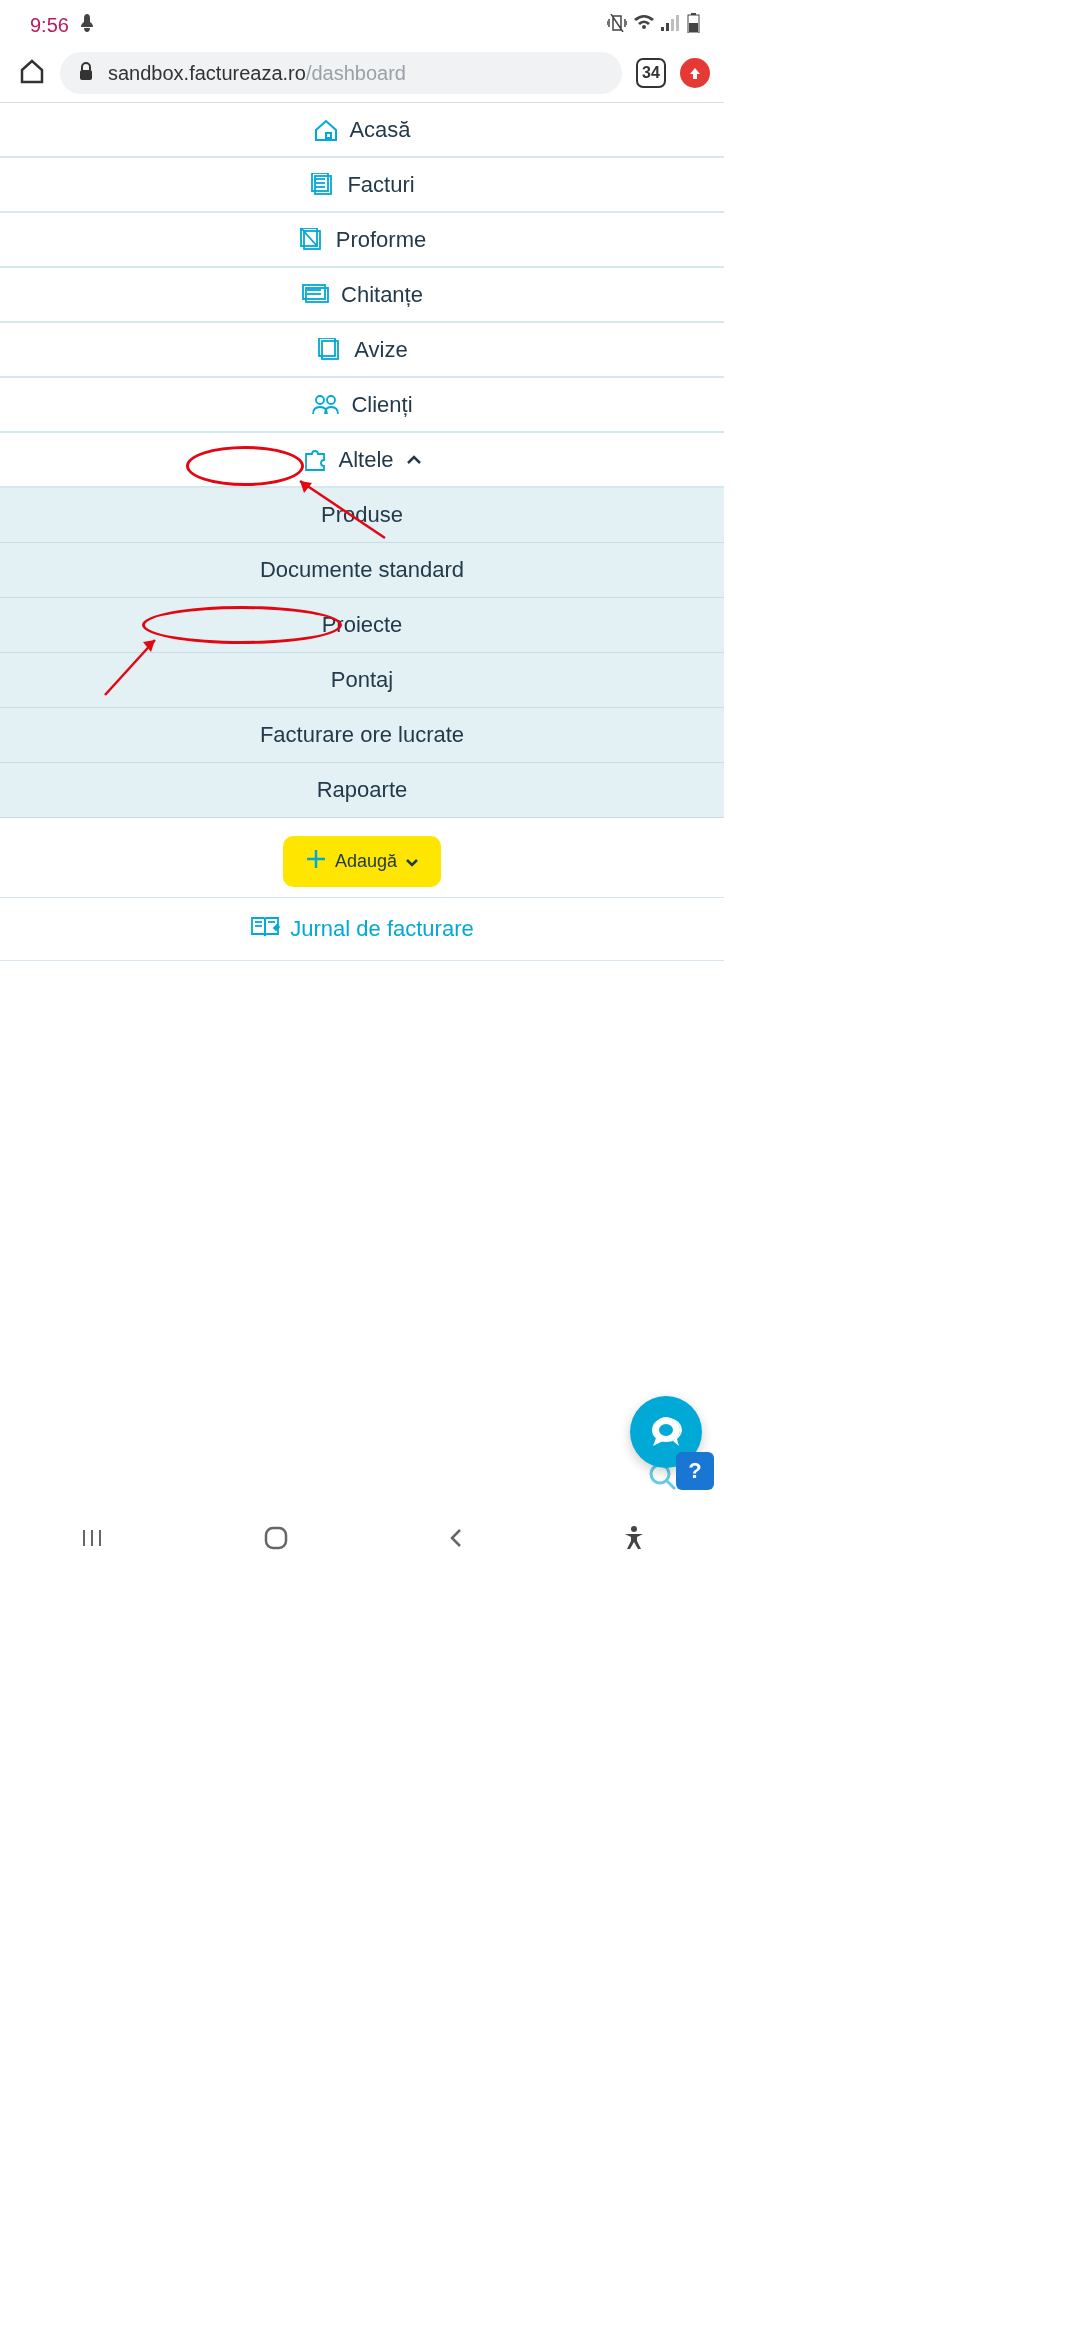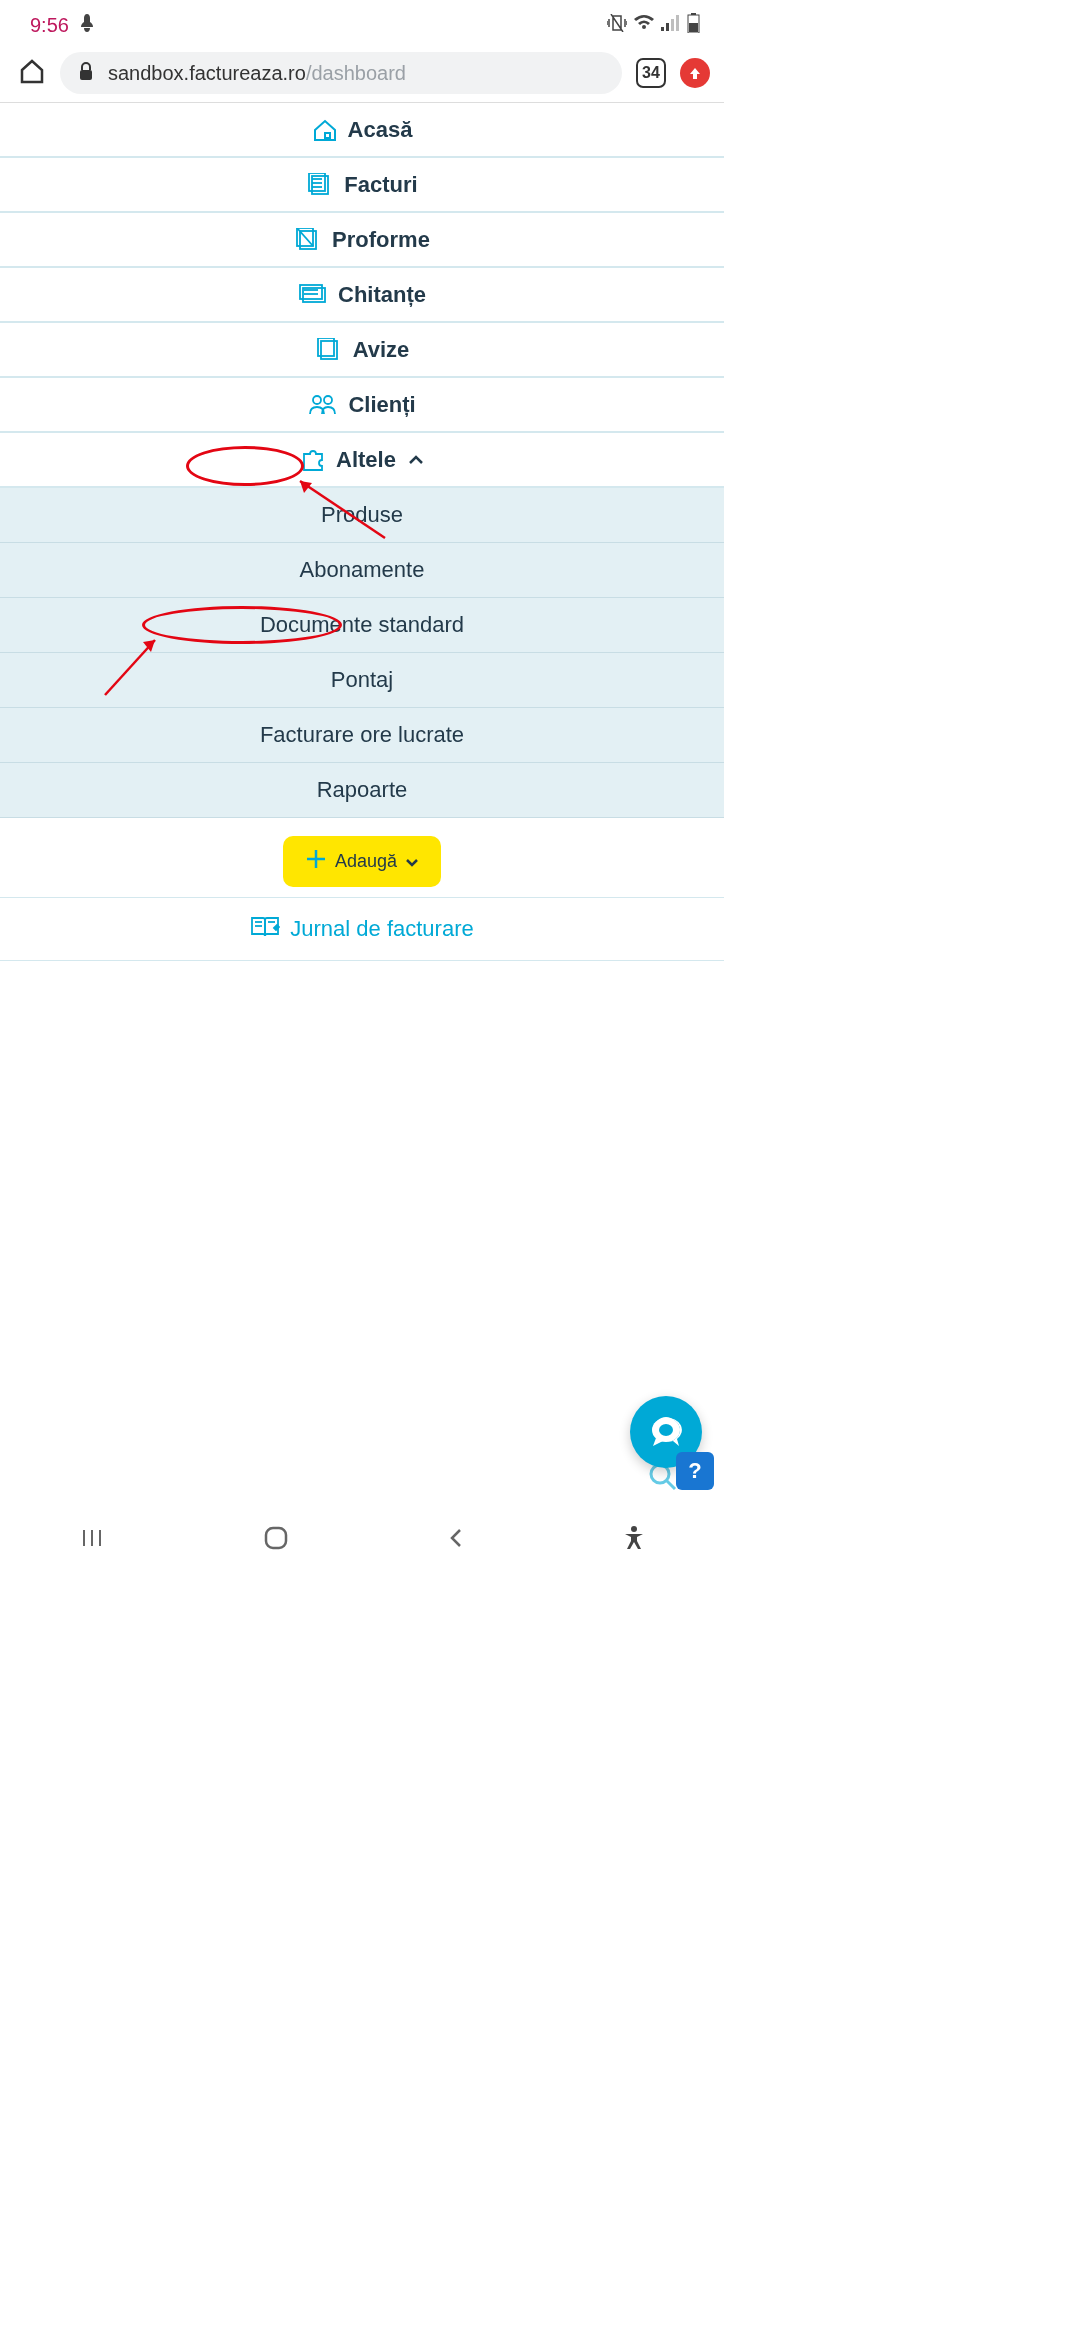--- a/index.html
+++ b/index.html
@@ -19,21 +19,21 @@
     .url-text .path { color: #9aa0a6; }
     .tabs-badge { width: 30px; height: 30px; border: 2.5px solid #333; border-radius: 7px; display: flex; align-items: center; justify-content: center; font-size: 16px; font-weight: 700; color: #333; }
     .update-badge { width: 30px; height: 30px; background: #e53935; border-radius: 50%; display: flex; align-items: center; justify-content: center; }
 
     .divider-thin { height: 1px; background: #ddd; }
 
     
     .nav-list { }
     .nav-item { display: flex; align-items: center; justify-content: center; gap: 10px; height: 55px; border-bottom: 2px solid #d4e8ee; background: #fff; }
     .nav-item .icon { color: #00a9d6; display: flex; align-items: center; }
-    .nav-item .label { font-size: 22px; color: #233a4a; font-weight: bold; }
+    .nav-item .label { font-size: 22px; color: #233a4a; }
     .nav-item.expandable .chevron { margin-left: 2px; }
 
     
     .sub-item { display: flex; align-items: center; justify-content: center; height: 55px; background: #e3f0f4; border-bottom: 1px solid #c8dde4; }
     .sub-item .label { font-size: 22px; color: #233a4a; }
 
     
     .add-row { display: flex; justify-content: center; align-items: center; padding: 18px 0 10px 0; }
     .add-btn { background: #ffe600; border-radius: 10px; padding: 10px 22px; display: flex; align-items: center; gap: 8px; }
     .add-btn .plus { color: #00a9d6; font-size: 26px; font-weight: 300; }
@@ -209,24 +209,24 @@
       <svg width="16" height="10" viewBox="0 0 16 10" fill="none" stroke="#233a4a" stroke-width="2.5">
           <path d="M2 8 L8 2 L14 8"></path>
         </svg>
     </span>
   </div>
 
   <div class="sub-item">
     <span class="label">Produse</span>
   </div>
   <div class="sub-item">
-    <span class="label">Abonamente</span>
-  </div>
-  <div class="sub-item">
     <span class="label">Documente standard</span>
+  </div>
+  <div class="sub-item">
+    <span class="label">Proiecte</span>
   </div>
   <div class="sub-item">
     <span class="label">Pontaj</span>
   </div>
   <div class="sub-item">
     <span class="label">Facturare ore lucrate</span>
   </div>
   <div class="sub-item">
     <span class="label">Rapoarte</span>
   </div>

